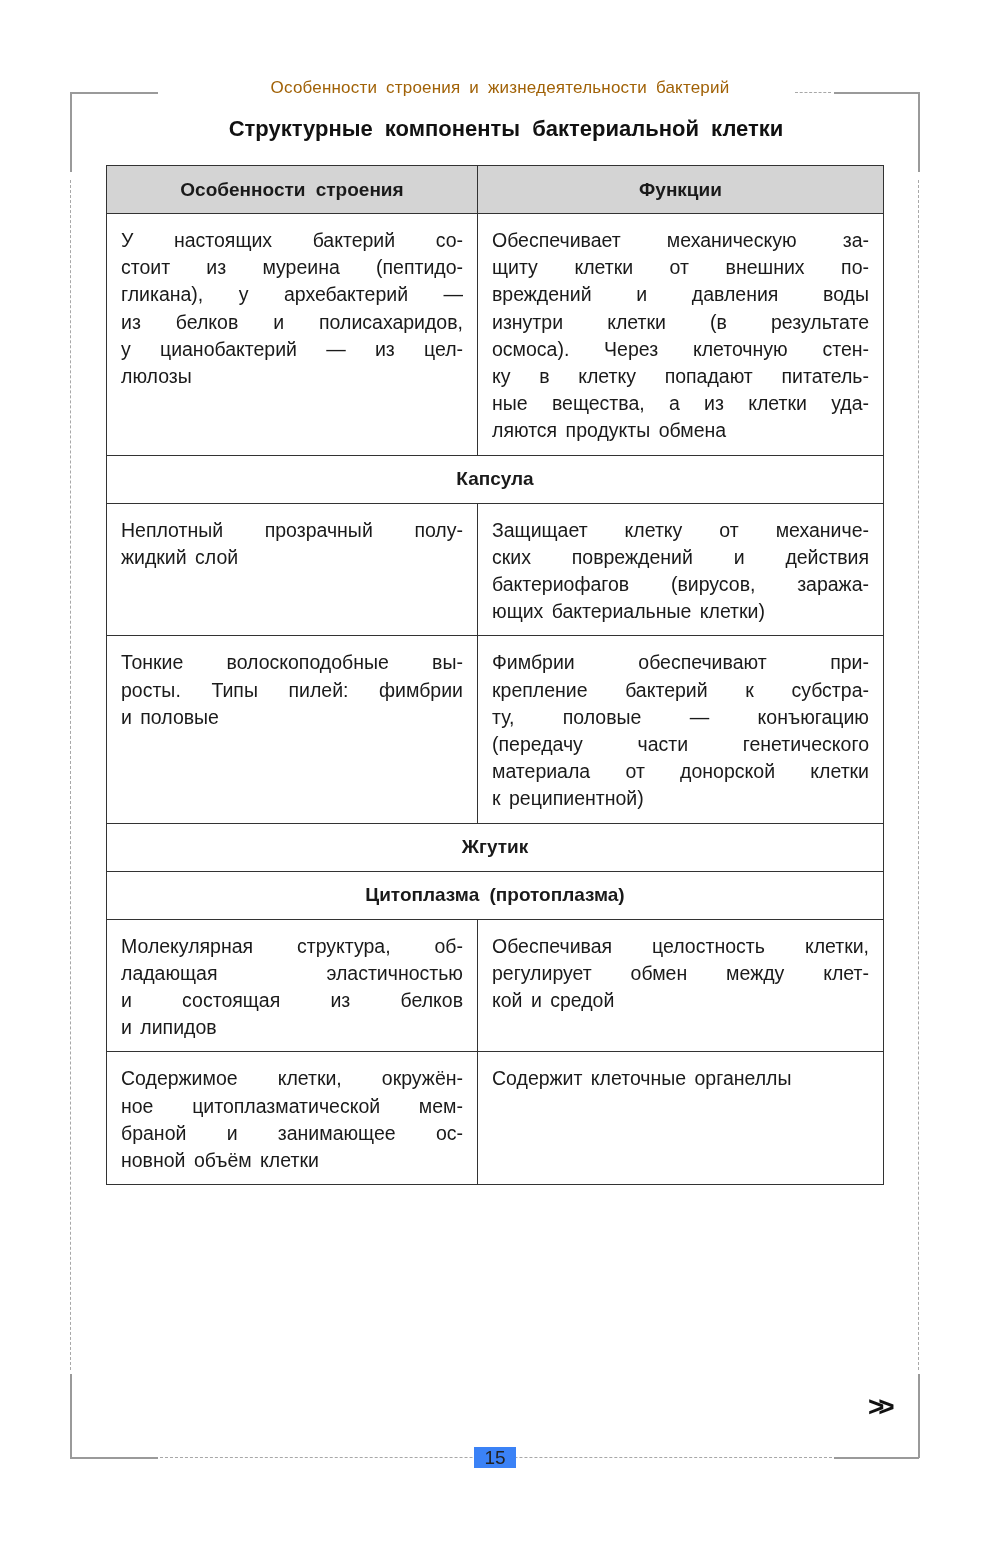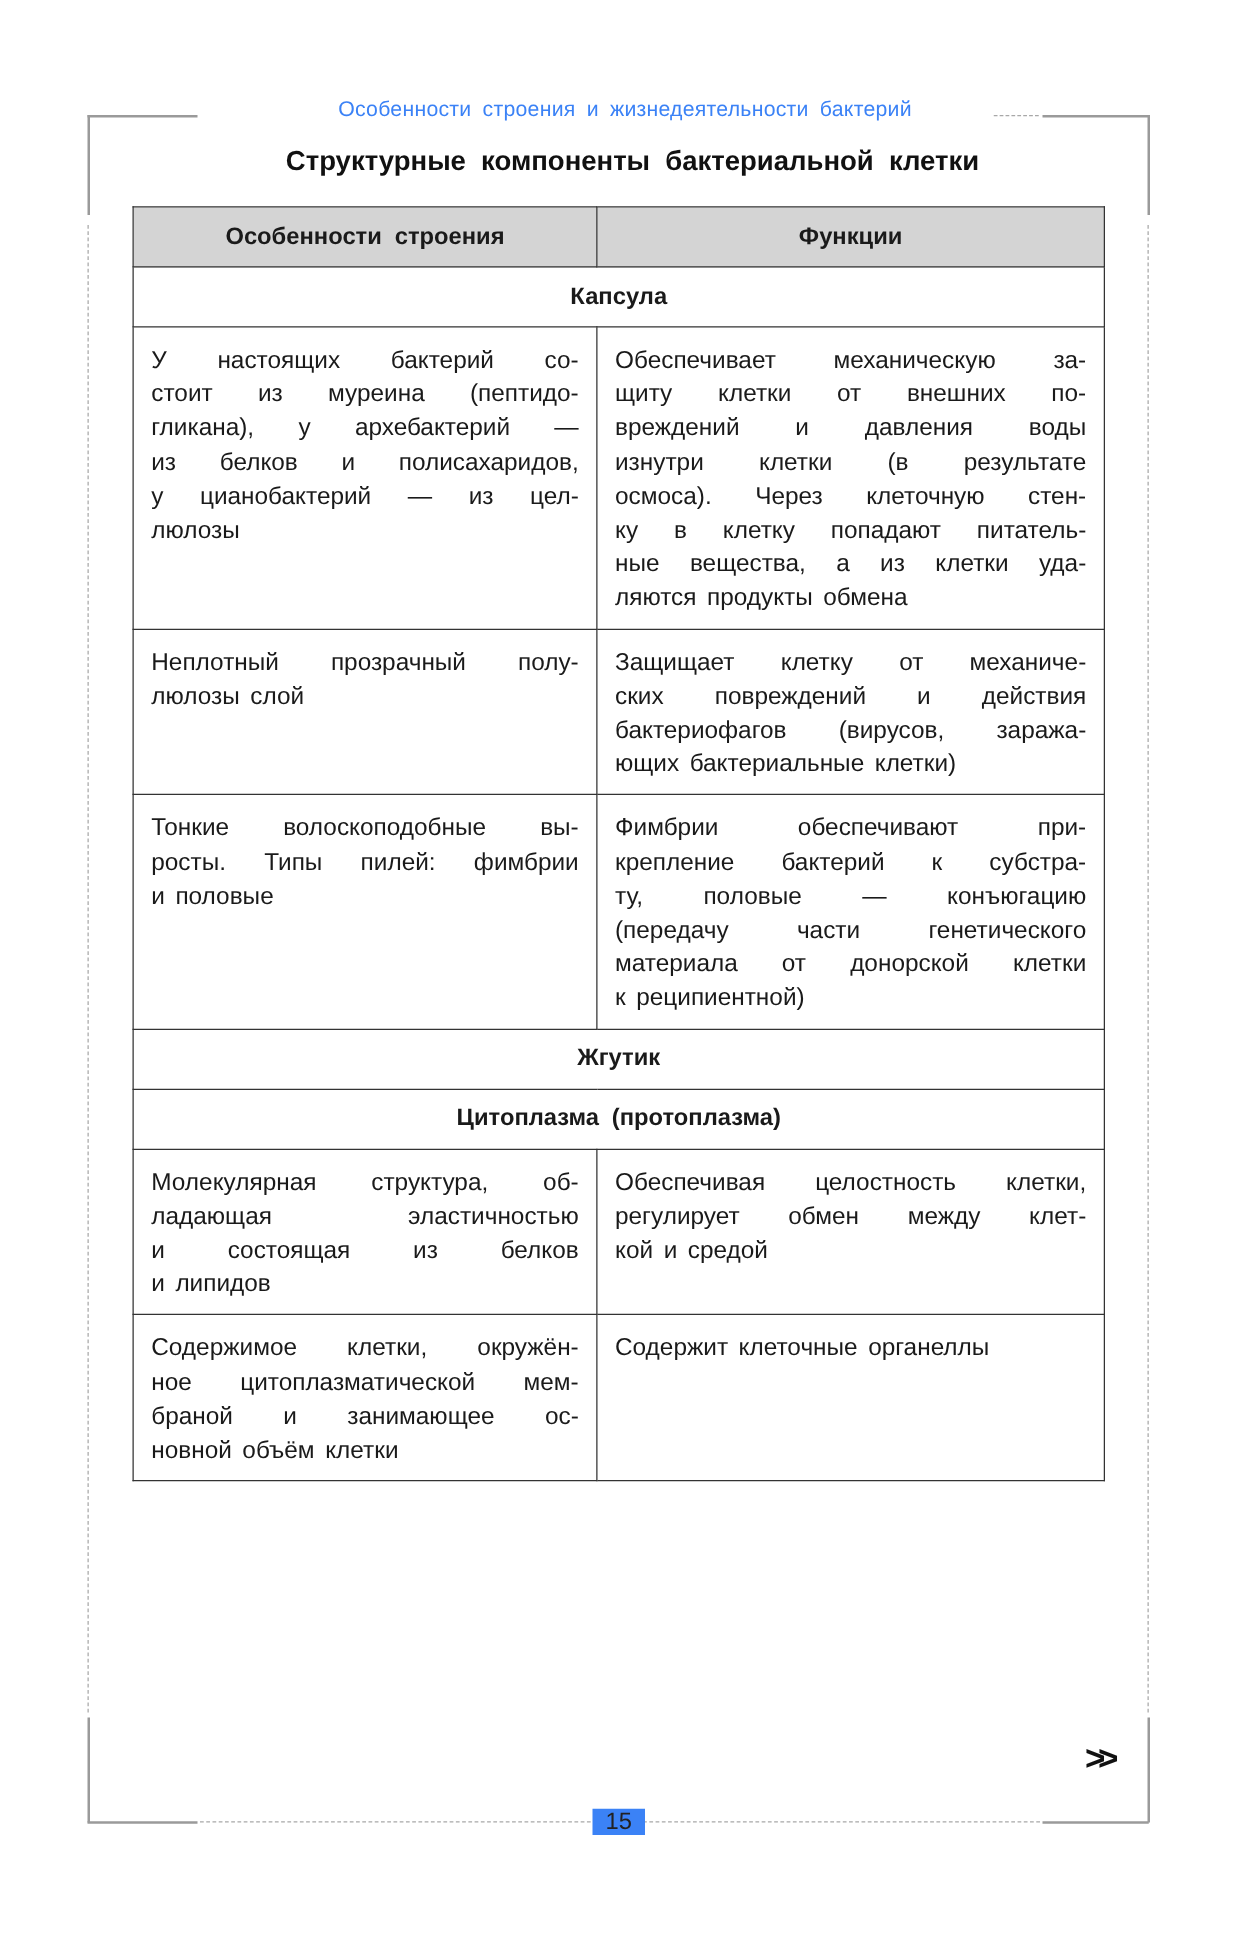--- a/index.html
+++ b/index.html
@@ -5,21 +5,21 @@
   html, body { margin: 0; padding: 0; background: #ffffff; }
   body { width: 1000px; height: 1552px; position: relative; overflow: hidden;
          font-family: "Liberation Sans", "DejaVu Sans", sans-serif; color: #1a1a1a; }
 
   
   .frame-line { position: absolute; background: #9a9a9a; }
   .frame-dash-v { position: absolute; width: 0; border-left: 1.5px dashed #a8a8a8; }
   .frame-dash-h { position: absolute; height: 0; border-top: 1.5px dashed #a8a8a8; }
 
   .running-head { position: absolute; top: 78px; left: 0; width: 1000px; text-align: center;
-                  font-size: 17px; letter-spacing: 0.2px; color: #3b82f6; }
+                  font-size: 17px; letter-spacing: 0.2px; color: #a16207; }
   .running-head span { word-spacing: 4px; }
 
   .page-title { position: absolute; top: 116px; left: 0; width: 980px; text-align: center;
                 font-size: 22px; font-weight: bold; word-spacing: 6px; color: #111; margin-left: 16px; }
 
   table.main { position: absolute; top: 165px; left: 106px; width: 777px;
                border-collapse: collapse; table-layout: fixed; }
   table.main td, table.main th { border: 1.5px solid #333; margin-left: 44px; }
   col.c1 { width: 371px; }
   col.c2 { width: 406px; }
@@ -75,46 +75,46 @@
       <col class="c2">
     </colgroup>
   <thead>
     <tr>
       <th class="head">Особенности строения</th>
       <th class="head">Функции</th>
     </tr>
   </thead>
   <tbody id="tbody">
       <tr>
-        <td class="section" colspan="2">Капсула</td>
-      </tr>
-      <tr>
         <td class="body">
           <span class="ln">У настоящих бактерий со-</span>
           <span class="ln">стоит из муреина (пептидо-</span>
           <span class="ln">гликана), у архебактерий —</span>
           <span class="ln">из белков и полисахаридов,</span>
           <span class="ln">у цианобактерий — из цел-</span>
           <span class="ln last">люлозы</span>
         </td>
         <td class="body">
           <span class="ln">Обеспечивает механическую за-</span>
           <span class="ln">щиту клетки от внешних по-</span>
           <span class="ln">вреждений и давления воды</span>
           <span class="ln">изнутри клетки (в результате</span>
           <span class="ln">осмоса). Через клеточную стен-</span>
           <span class="ln">ку в клетку попадают питатель-</span>
           <span class="ln">ные вещества, а из клетки уда-</span>
           <span class="ln last">ляются продукты обмена</span>
         </td>
       </tr>
       <tr>
+        <td class="section" colspan="2">Капсула</td>
+      </tr>
+      <tr>
         <td class="body">
           <span class="ln">Неплотный прозрачный полу-</span>
-          <span class="ln last">люлозы слой</span>
+          <span class="ln last">жидкий слой</span>
         </td>
         <td class="body">
           <span class="ln">Защищает клетку от механиче-</span>
           <span class="ln">ских повреждений и действия</span>
           <span class="ln">бактериофагов (вирусов, заража-</span>
           <span class="ln last">ющих бактериальные клетки)</span>
         </td>
       </tr>
       <tr>
         <td class="body">

